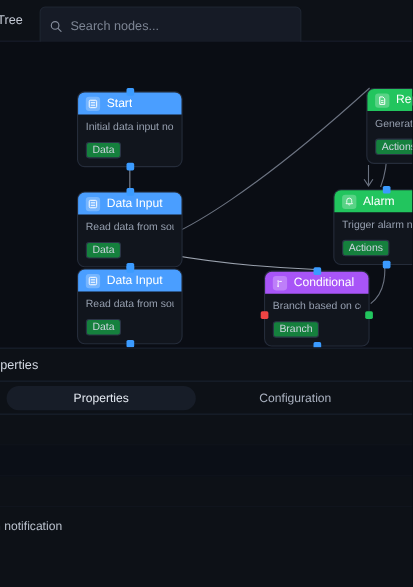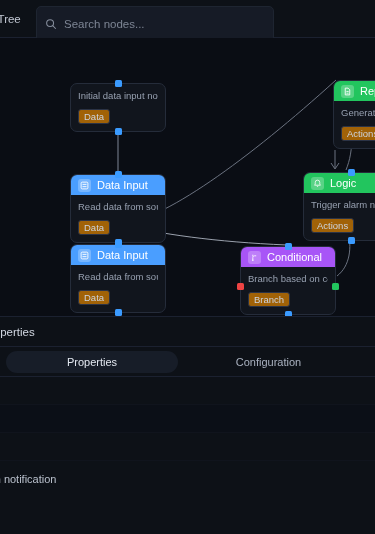--- a/index.html
+++ b/index.html
@@ -63,21 +63,21 @@
   .node-title {
     font-size: 11px; color: #ffffff; white-space: nowrap; overflow: hidden;
   }
   .node-body { padding: 6px 7px 7px 7px; }
   .node-desc {
     font-size: 9.5px; color: #97a0b0; white-space: nowrap;
     overflow: hidden; margin-bottom: 5px;
   }
   .node-tag {
     display: inline-block; font-size: 9.5px; color: #cdd4df;
-    background: #a16207; border: 1px solid #2b3346;
+    background: #15803d; border: 1px solid #2b3346;
     border-radius: 3px; padding: 1px 5px;
   }
 
   .head-blue   { background: #4a9eff; }
   .head-green  { background: #22c55e; }
   .head-purple { background: #a855f7; }
 
   
   .port { position: absolute; width: 7px; height: 7px; border-radius: 1.5px; }
   .port-blue  { background: #3b9bff; }
@@ -150,66 +150,76 @@
 
       <path d="M335,112 L335,130" fill="none" stroke="#6b7280" stroke-width="1"></path>
       <path d="M331,125 L335,131 L339,125" fill="none" stroke="#6b7280" stroke-width="1"></path>
 
       <path d="M337,238 C350,228 352,210 348,192" fill="none" stroke="#6b7280" stroke-width="1"></path>
 
       <path d="M345,188 C344,196 347,198 349,192" fill="none" stroke="#6b7280" stroke-width="1"></path>
     </svg>
 
     <div class="node" style="left:70px; top:45px; width:96px;">
-      <div class="node-body">
-        <div class="node-desc">Initial data input node</div>
-        <span class="node-tag">Data</span>
-      </div>
-      <span class="port port-blue port-top"></span>
-      <span class="port port-blue port-bottom"></span>
-    </div>
-
-    <div class="node" style="left:70px; top:136px; width:96px;">
       <div class="node-head head-blue">
         <span class="ico">
           <svg viewBox="0 0 16 16">
               <rect x="2" y="2" width="12" height="12" rx="2" fill="none" stroke="#fff" stroke-width="1.6"></rect>
               <line x1="4.5" y1="6" x2="11.5" y2="6" stroke="#fff" stroke-width="1.6"></line>
               <line x1="4.5" y1="10" x2="11.5" y2="10" stroke="#fff" stroke-width="1.6"></line>
             </svg>
         </span>
-        <span class="node-title">Data Input</span>
-      </div>
-      <div class="node-body">
-        <div class="node-desc">Read data from source</div>
+        <span class="node-title">Start</span>
+      </div>
+      <div class="node-body">
+        <div class="node-desc">Initial data input node</div>
         <span class="node-tag">Data</span>
       </div>
       <span class="port port-blue port-top"></span>
       <span class="port port-blue port-bottom"></span>
     </div>
 
-    <div class="node" style="left:70px; top:206px; width:96px;">
+    <div class="node" style="left:70px; top:136px; width:96px;">
       <div class="node-head head-blue">
         <span class="ico">
           <svg viewBox="0 0 16 16">
               <rect x="2" y="2" width="12" height="12" rx="2" fill="none" stroke="#fff" stroke-width="1.6"></rect>
               <line x1="4.5" y1="6" x2="11.5" y2="6" stroke="#fff" stroke-width="1.6"></line>
               <line x1="4.5" y1="10" x2="11.5" y2="10" stroke="#fff" stroke-width="1.6"></line>
             </svg>
         </span>
         <span class="node-title">Data Input</span>
       </div>
       <div class="node-body">
         <div class="node-desc">Read data from source</div>
         <span class="node-tag">Data</span>
       </div>
       <span class="port port-blue port-top"></span>
       <span class="port port-blue port-bottom"></span>
     </div>
 
+    <div class="node" style="left:70px; top:206px; width:96px;">
+      <div class="node-head head-blue">
+        <span class="ico">
+          <svg viewBox="0 0 16 16">
+              <rect x="2" y="2" width="12" height="12" rx="2" fill="none" stroke="#fff" stroke-width="1.6"></rect>
+              <line x1="4.5" y1="6" x2="11.5" y2="6" stroke="#fff" stroke-width="1.6"></line>
+              <line x1="4.5" y1="10" x2="11.5" y2="10" stroke="#fff" stroke-width="1.6"></line>
+            </svg>
+        </span>
+        <span class="node-title">Data Input</span>
+      </div>
+      <div class="node-body">
+        <div class="node-desc">Read data from source</div>
+        <span class="node-tag">Data</span>
+      </div>
+      <span class="port port-blue port-top"></span>
+      <span class="port port-blue port-bottom"></span>
+    </div>
+
     <div class="node" style="left:333px; top:42px; width:96px;">
       <div class="node-head head-green">
         <span class="ico">
           <svg viewBox="0 0 16 16">
               <path d="M4 2h5l3 3v9H4z" fill="none" stroke="#fff" stroke-width="1.6"></path>
               <line x1="6" y1="8" x2="10" y2="8" stroke="#fff" stroke-width="1.4"></line>
               <line x1="6" y1="11" x2="10" y2="11" stroke="#fff" stroke-width="1.4"></line>
             </svg>
         </span>
         <span class="node-title">Rep</span>
@@ -222,21 +232,21 @@
     </div>
 
     <div class="node" style="left:303px; top:134px; width:96px;">
       <div class="node-head head-green">
         <span class="ico">
           <svg viewBox="0 0 16 16">
               <path d="M8 2a4 4 0 00-4 4v3l-1.2 2h10.4L12 9V6a4 4 0 00-4-4z" fill="none" stroke="#fff" stroke-width="1.4"></path>
               <path d="M6.6 12.2a1.5 1.5 0 002.8 0" fill="none" stroke="#fff" stroke-width="1.4"></path>
             </svg>
         </span>
-        <span class="node-title">Logic</span>
+        <span class="node-title">Alarm</span>
       </div>
       <div class="node-body">
         <div class="node-desc">Trigger alarm notif</div>
         <span class="node-tag">Actions</span>
       </div>
       <span class="port port-blue port-top"></span>
       <span class="port port-blue port-bottom"></span>
     </div>
 
     <div class="node" style="left:240px; top:208px; width:96px;">

